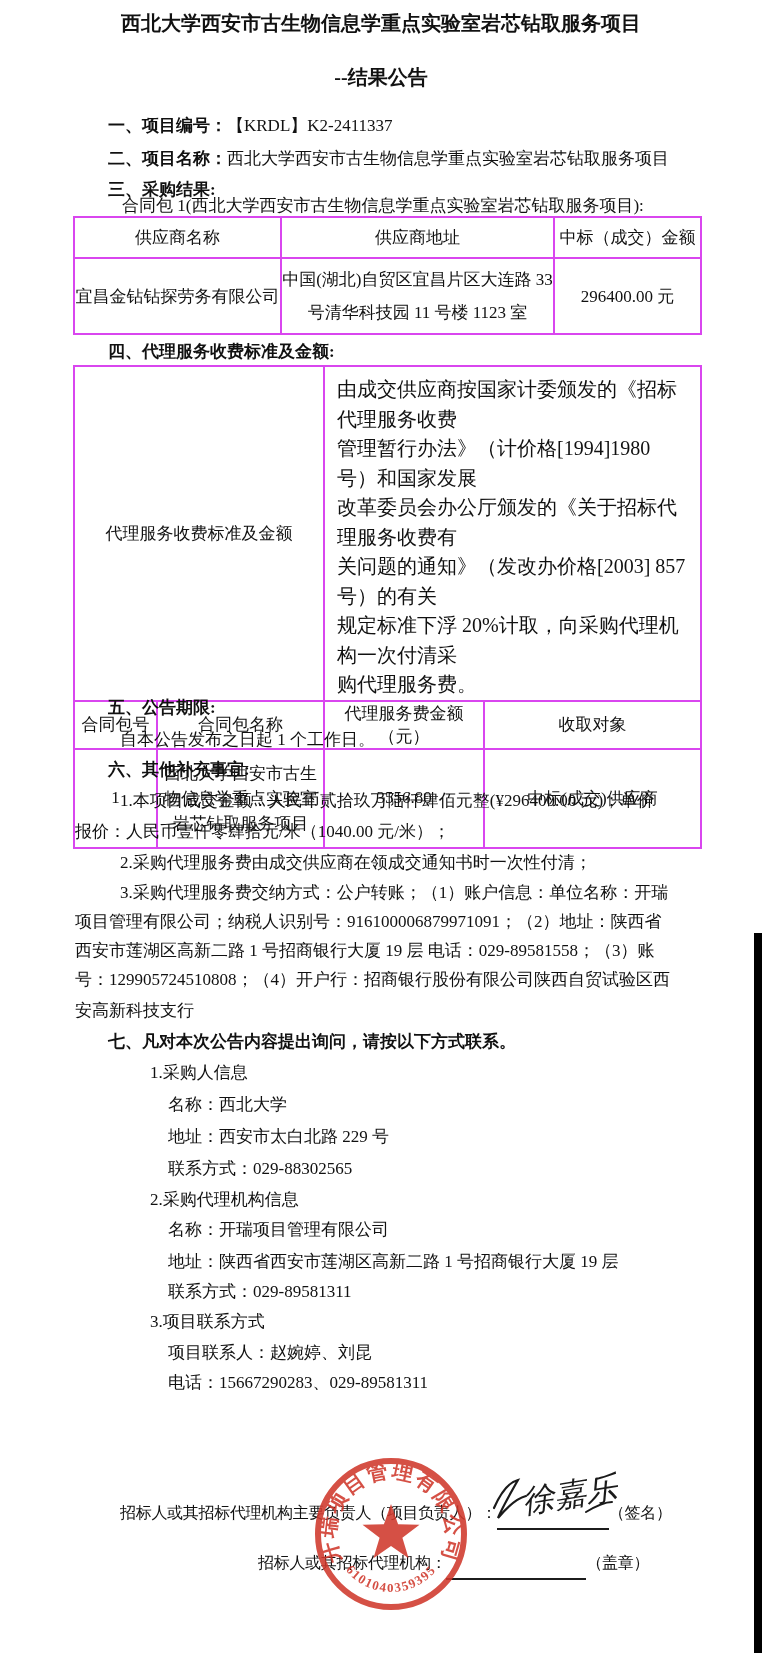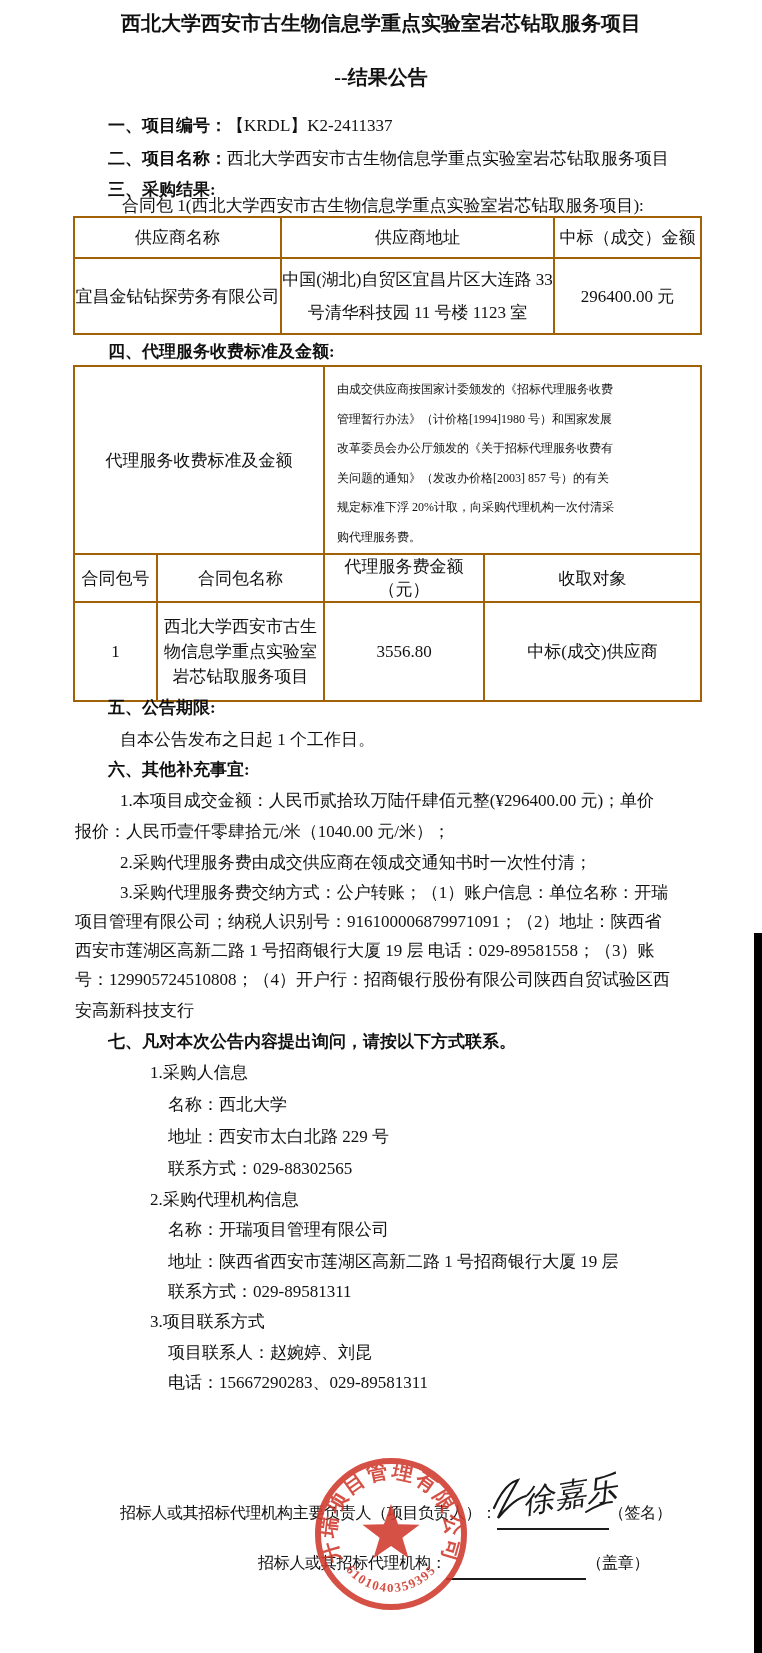--- a/index.html
+++ b/index.html
@@ -3,26 +3,26 @@
 <meta charset="utf-8">
 <style>
   html,body{margin:0;padding:0;background:#fff;}
   #page{position:relative;width:762px;height:1653px;background:#ffffff;overflow:hidden;
         font-family:"Liberation Serif","DejaVu Serif",serif;color:#111;}
   .line{position:absolute;height:32px;line-height:32px;font-size:17px;white-space:nowrap;}
   .bold{font-weight:bold;}
   .title{position:absolute;left:0;width:762px;text-align:center;font-size:20px;font-weight:bold;
          height:30px;line-height:30px;}
   table{border-collapse:collapse;table-layout:fixed;}
-  td{border:2px solid #a16207;font-size:17px;text-align:center;vertical-align:middle;padding:0;}
+  td{border:2px solid #d946ef;font-size:17px;text-align:center;vertical-align:middle;padding:0;}
   .t1{position:absolute;left:73px;top:216px;width:627px;}
   .t2{position:absolute;left:73px;top:365px;width:627px;}
   .addr div{line-height:33px;}
   .desc{ text-align:left;vertical-align:top;padding:8px 6px 0 12px;}
-  .desc div{line-height:29.5px;font-size:12px;}
+  .desc div{line-height:29.5px;font-size:20px;}
   .pkgname{vertical-align:top;padding-top:11px;}
   .pkgname div{line-height:25px;}
   .sigline{position:absolute;height:34px;line-height:34px;font-size:16px;white-space:nowrap;letter-spacing:-0.3px;}
   .uline{display:inline-block;border-bottom:2px solid #1c1c1c;height:24px;vertical-align:bottom;}
   #edgebar{position:absolute;right:0;top:933px;width:8px;height:720px;background:#000;}
   #stamp{position:absolute;left:306px;top:1449px;width:170px;height:170px;opacity:0.88;}
   #signame{position:absolute;left:488px;top:1468px;width:130px;height:58px;}
 </style>
 </head>
 <body>

